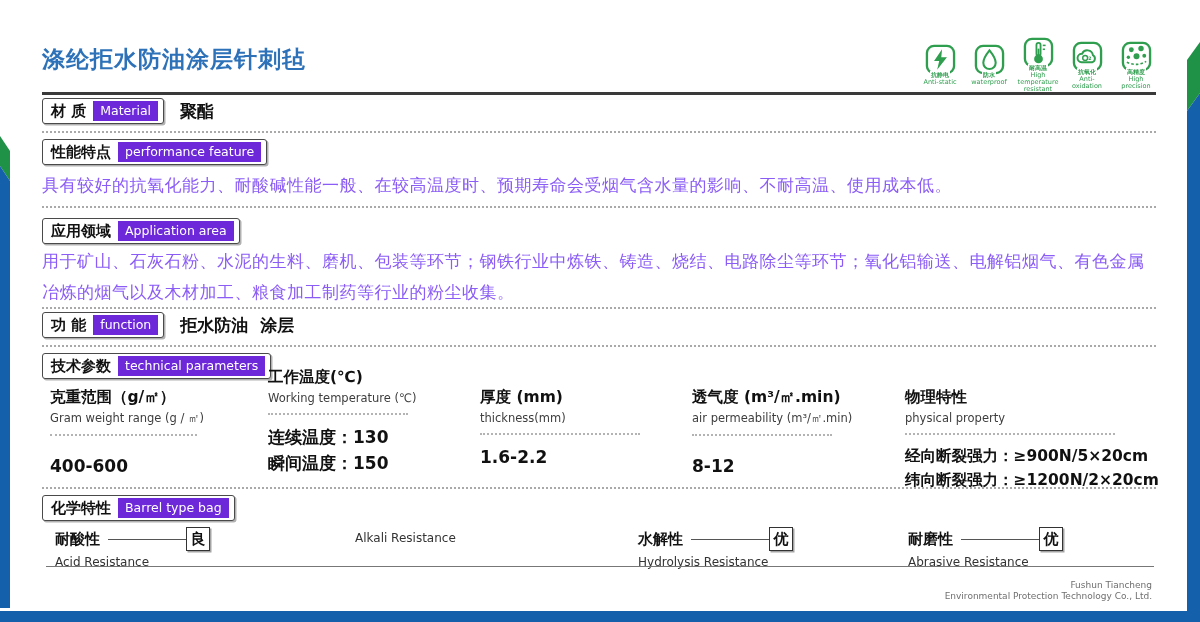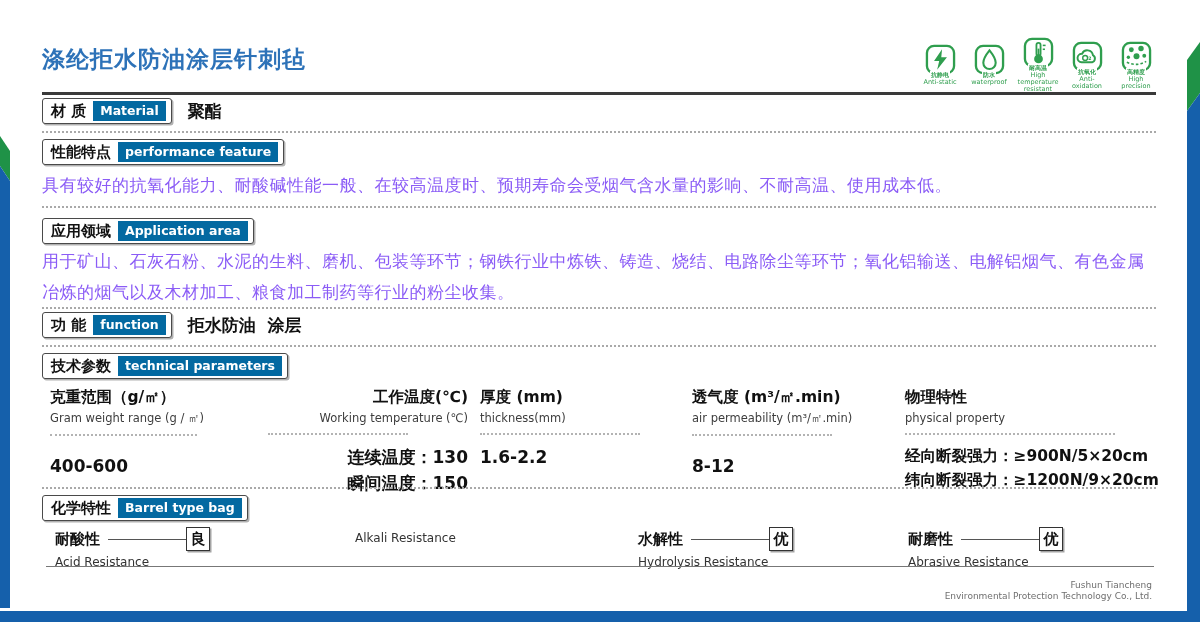--- a/index.html
+++ b/index.html
@@ -15,21 +15,21 @@
   .icon-row { position:absolute; right:44px; top:37px; display:flex; gap:9px;align-items:center; }
   .icon-cell { width:40px; display:flex; flex-direction:column; align-items:center; }
   .icon-cell svg { display:block; }
   .icon-zh { font-size:6px; line-height:7px; color:#2f9e4e; background:#fff; padding:0 1px; margin-top:-4px; white-space:nowrap; font-weight:bold; }
   .icon-en { font-size:6.5px; line-height:7px; color:#2f9e4e; text-align:center; margin-top:1px; }
   .rule { position:absolute; left:42px; top:92px; width:1114px; height:0; border-top:3px solid #3a3a3a; }
 
   
   .label-box { display:inline-flex; align-items:center; gap:7px; border:1px solid #4a4a4a; border-radius:3px; padding:2px 5px 2px 8px; background:#fff; box-shadow:1.5px 1.5px 0 rgba(100,100,100,.5); }
   .label-zh { font-weight:bold; font-size:15px; color:#111; white-space:pre; }
-  .label-en { background:#0369a1; color:#fff; font-size:12.5px; line-height:17px; padding:1px 7px 2px; white-space:nowrap;font-weight:bold; }
+  .label-en { background:#6d28d9; color:#fff; font-size:12.5px; line-height:17px; padding:1px 7px 2px; white-space:nowrap; }
 
   .inline-value { font-weight:bold; font-size:17px; margin-left:16px; white-space:pre; color:#111; }
   .row-flex { position:absolute; left:42px; display:flex; align-items:center; }
 
   .dotted { position:absolute; left:42px; width:1114px; border-top:2px dotted #a9a9a9; }
   .para { position:absolute; left:42px; width:1110px; font-size:17px; line-height:31px; color:#8b5cf6; letter-spacing:.5px; }
 
   
   .param-col { position:absolute; }
   .param-zh { font-size:15.5px; font-weight:bold; color:#111; white-space:nowrap; }
@@ -174,21 +174,21 @@
     </span>
   </div>
 
   <div class="param-col" style="left:50px; top:387px; width:200px;">
     <div class="param-zh">克重范围（g/㎡）</div>
     <div class="param-en">Gram weight range (g / ㎡)</div>
     <div class="param-dotted" style="width:147px;"></div>
     <div class="param-val" style="margin-top:20px;">400-600</div>
   </div>
 
-  <div class="param-col" style="left:268px; top:387px; width:200px;text-align:right;">
+  <div class="param-col" style="left:268px; top:367px; width:200px;">
     <div class="param-zh">工作温度(℃)</div>
     <div class="param-en">Working temperature (℃)</div>
     <div class="param-dotted" style="width:140px;"></div>
     <div class="param-val">连续温度：130</div>
     <div class="param-val second">瞬间温度：150</div>
   </div>
 
   <div class="param-col" style="left:480px; top:387px; width:190px;">
     <div class="param-zh">厚度 (mm)</div>
     <div class="param-en">thickness(mm)</div>
@@ -201,21 +201,21 @@
     <div class="param-en">air permeability  (m³/㎡.min)</div>
     <div class="param-dotted" style="width:140px;"></div>
     <div class="param-val" style="margin-top:20px;">8-12</div>
   </div>
 
   <div class="param-col" style="left:905px; top:387px; width:270px;">
     <div class="param-zh">物理特性</div>
     <div class="param-en">physical property</div>
     <div class="param-dotted" style="width:210px;"></div>
     <div class="param-val small">经向断裂强力：≥900N/5×20cm</div>
-    <div class="param-val small second">纬向断裂强力：≥1200N/9×20cm</div>
+    <div class="param-val small second">纬向断裂强力：≥1200N/2×20cm</div>
   </div>
 
   <div class="dotted" style="top:487px;"></div>
 
   <div class="row-flex" style="top:495px;">
     <span class="label-box">
       <span class="label-zh">化学特性</span>
       <span class="label-en">Barrel type bag</span>
     </span>
   </div>

